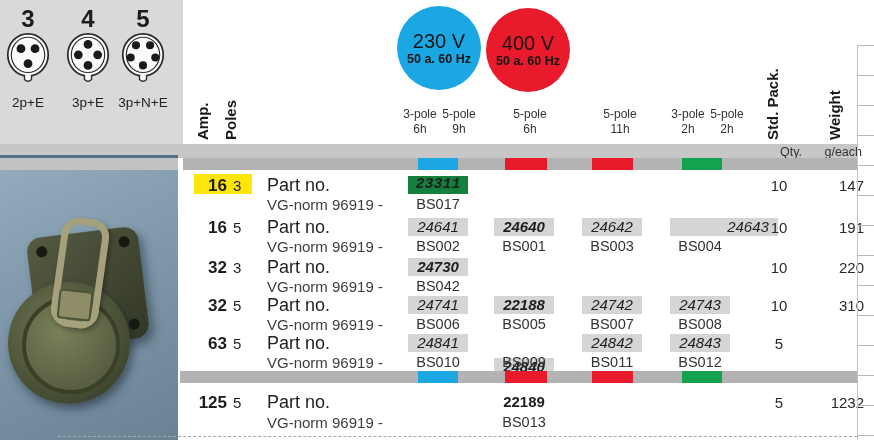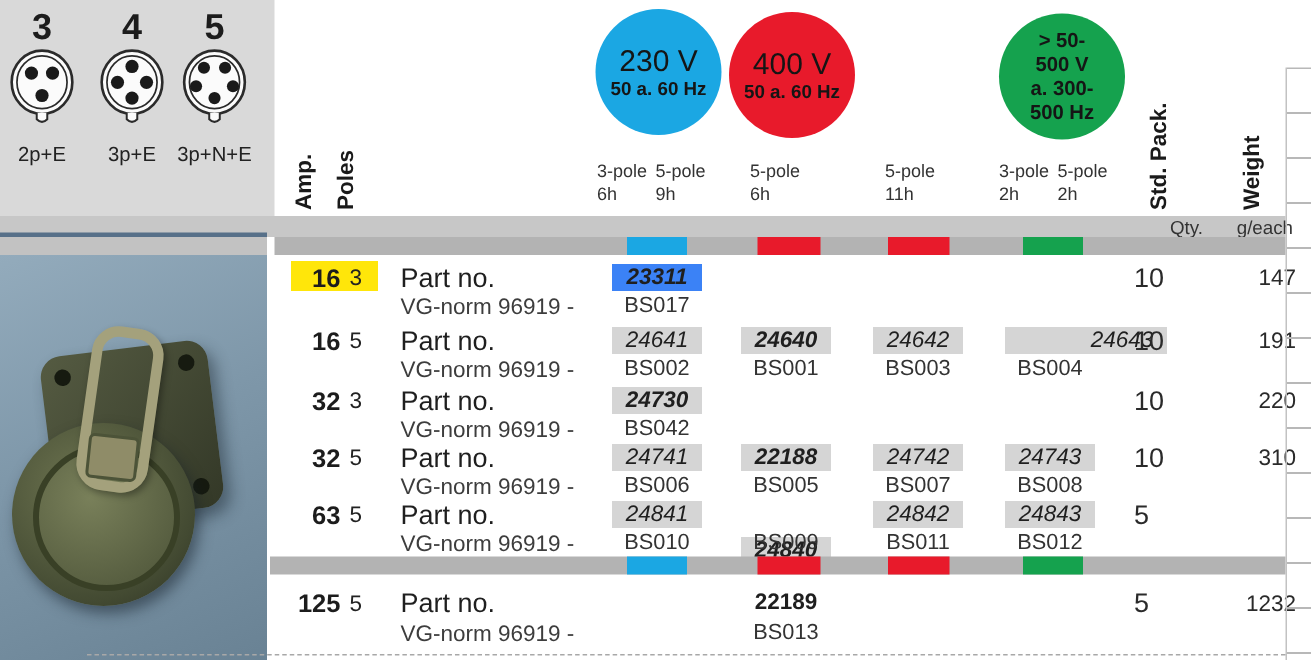--- a/index.html
+++ b/index.html
@@ -13,37 +13,37 @@
   
   .vcircle{position:absolute;width:84px;height:84px;border-radius:50%;display:flex;flex-direction:column;
            align-items:center;justify-content:center;text-align:center;color:#151515;}
   .vmain{font-size:20px;font-weight:normal;line-height:22px;text-align:center;}
   .vfreq{font-size:12.5px;font-weight:bold;line-height:14px;}
   .vline{font-size:13.5px;font-weight:bold;line-height:16px;}
   
   .vlabel{position:absolute;writing-mode:vertical-rl;transform:rotate(180deg);
           font-weight:bold;font-size:15px;white-space:nowrap;color:#1a1a1a;}
   
-  .polehead{position:absolute;top:107px;font-size:12px;line-height:15px;color:#333;}
+  .polehead{position:absolute;top:107px;text-align:center;font-size:12px;line-height:15px;color:#333;}
   
   .bar{position:absolute;}
   .seg{position:absolute;top:0;height:100%;}
   .qtyhead{position:absolute;top:145px;font-size:12.5px;color:#333;text-align:right;}
   
   .amp{position:absolute;width:34px;text-align:right;font-weight:bold;font-size:17px;line-height:19px;}
   .pol{position:absolute;width:16px;text-align:left;font-size:15px;line-height:19px;color:#222;}
   .lab{position:absolute;font-size:18px;line-height:19px;color:#1f1f1f;}
   .norm{position:absolute;font-size:15px;line-height:19px;color:#3d3d3d;}
   .pc{position:absolute;width:60px;height:18px;line-height:18px;text-align:center;
       font-size:15px;font-style:italic;background:#d5d5d5;color:#1f1f1f;}
   .pc.b{font-weight:bold;}
-  .pc.hl{background:#3b82f6;}
+  .pc.hl{background:#15803d;font-family:Liberation Mono, monospace;}
   .pc.plain{background:transparent;font-style:normal;font-weight:bold;}
   .bs{position:absolute;width:60px;text-align:center;font-size:14.5px;line-height:19px;color:#333;}
-  .qty{position:absolute;width:46px;text-align:left;font-size:18px;line-height:19px;color:#2a2a2a;}
+  .qty{position:absolute;width:46px;text-align:center;font-size:15px;line-height:19px;color:#2a2a2a;}
   .wt{position:absolute;width:54px;text-align:right;font-size:15px;line-height:19px;color:#2a2a2a;}
   .rowhl{position:absolute;background:#ffe60a;}
   
   .photo{position:absolute;left:0;top:170px;width:178px;height:270px;overflow:hidden;
          background:linear-gradient(155deg,#93abbc 0%,#7e97a9 45%,#698294 100%);}
   .flange{position:absolute;left:32px;top:62px;width:112px;height:112px;border-radius:14px;
           transform:rotate(-7deg);background:linear-gradient(135deg,#555b42,#333827);
           box-shadow:4px 6px 10px rgba(20,30,40,.45);}
   .hole{position:absolute;width:11px;height:11px;border-radius:50%;background:#161a10;}
   .sockbody{position:absolute;left:8px;top:112px;width:122px;height:122px;border-radius:50%;
@@ -109,26 +109,20 @@
   </div>
 
   <div class="vcircle" style="left: 397px; top: 6px; background: rgb(27, 167, 227);">
     <div class="vmain">230 V</div>
     <div class="vfreq">50 a. 60 Hz</div>
   </div>
   <div class="vcircle" style="left: 486px; top: 8px; background: rgb(232, 26, 43);">
     <div class="vmain">400 V</div>
     <div class="vfreq">50 a. 60 Hz</div>
   </div>
-  <div class="vcircle" style="left: 666px; top: 9px; background: rgb(21, 162, 78);">
-    <div class="vline">&gt; 50-</div>
-    <div class="vline">500 V</div>
-    <div class="vline">a. 300-</div>
-    <div class="vline">500 Hz</div>
-  </div>
 
   <div class="vlabel" style="left:194px;top:96px;height:44px;">Amp.</div>
   <div class="vlabel" style="left:222px;top:90px;height:50px;">Poles</div>
   <div class="vlabel" style="left:764px;top:62px;height:78px;">Std. Pack.</div>
   <div class="vlabel" style="left:826px;top:80px;height:60px;">Weight</div>
 
   <div class="polehead" style="left:398px;width:44px;">
     <div>3-pole</div>
     <div>6h</div>
   </div>

